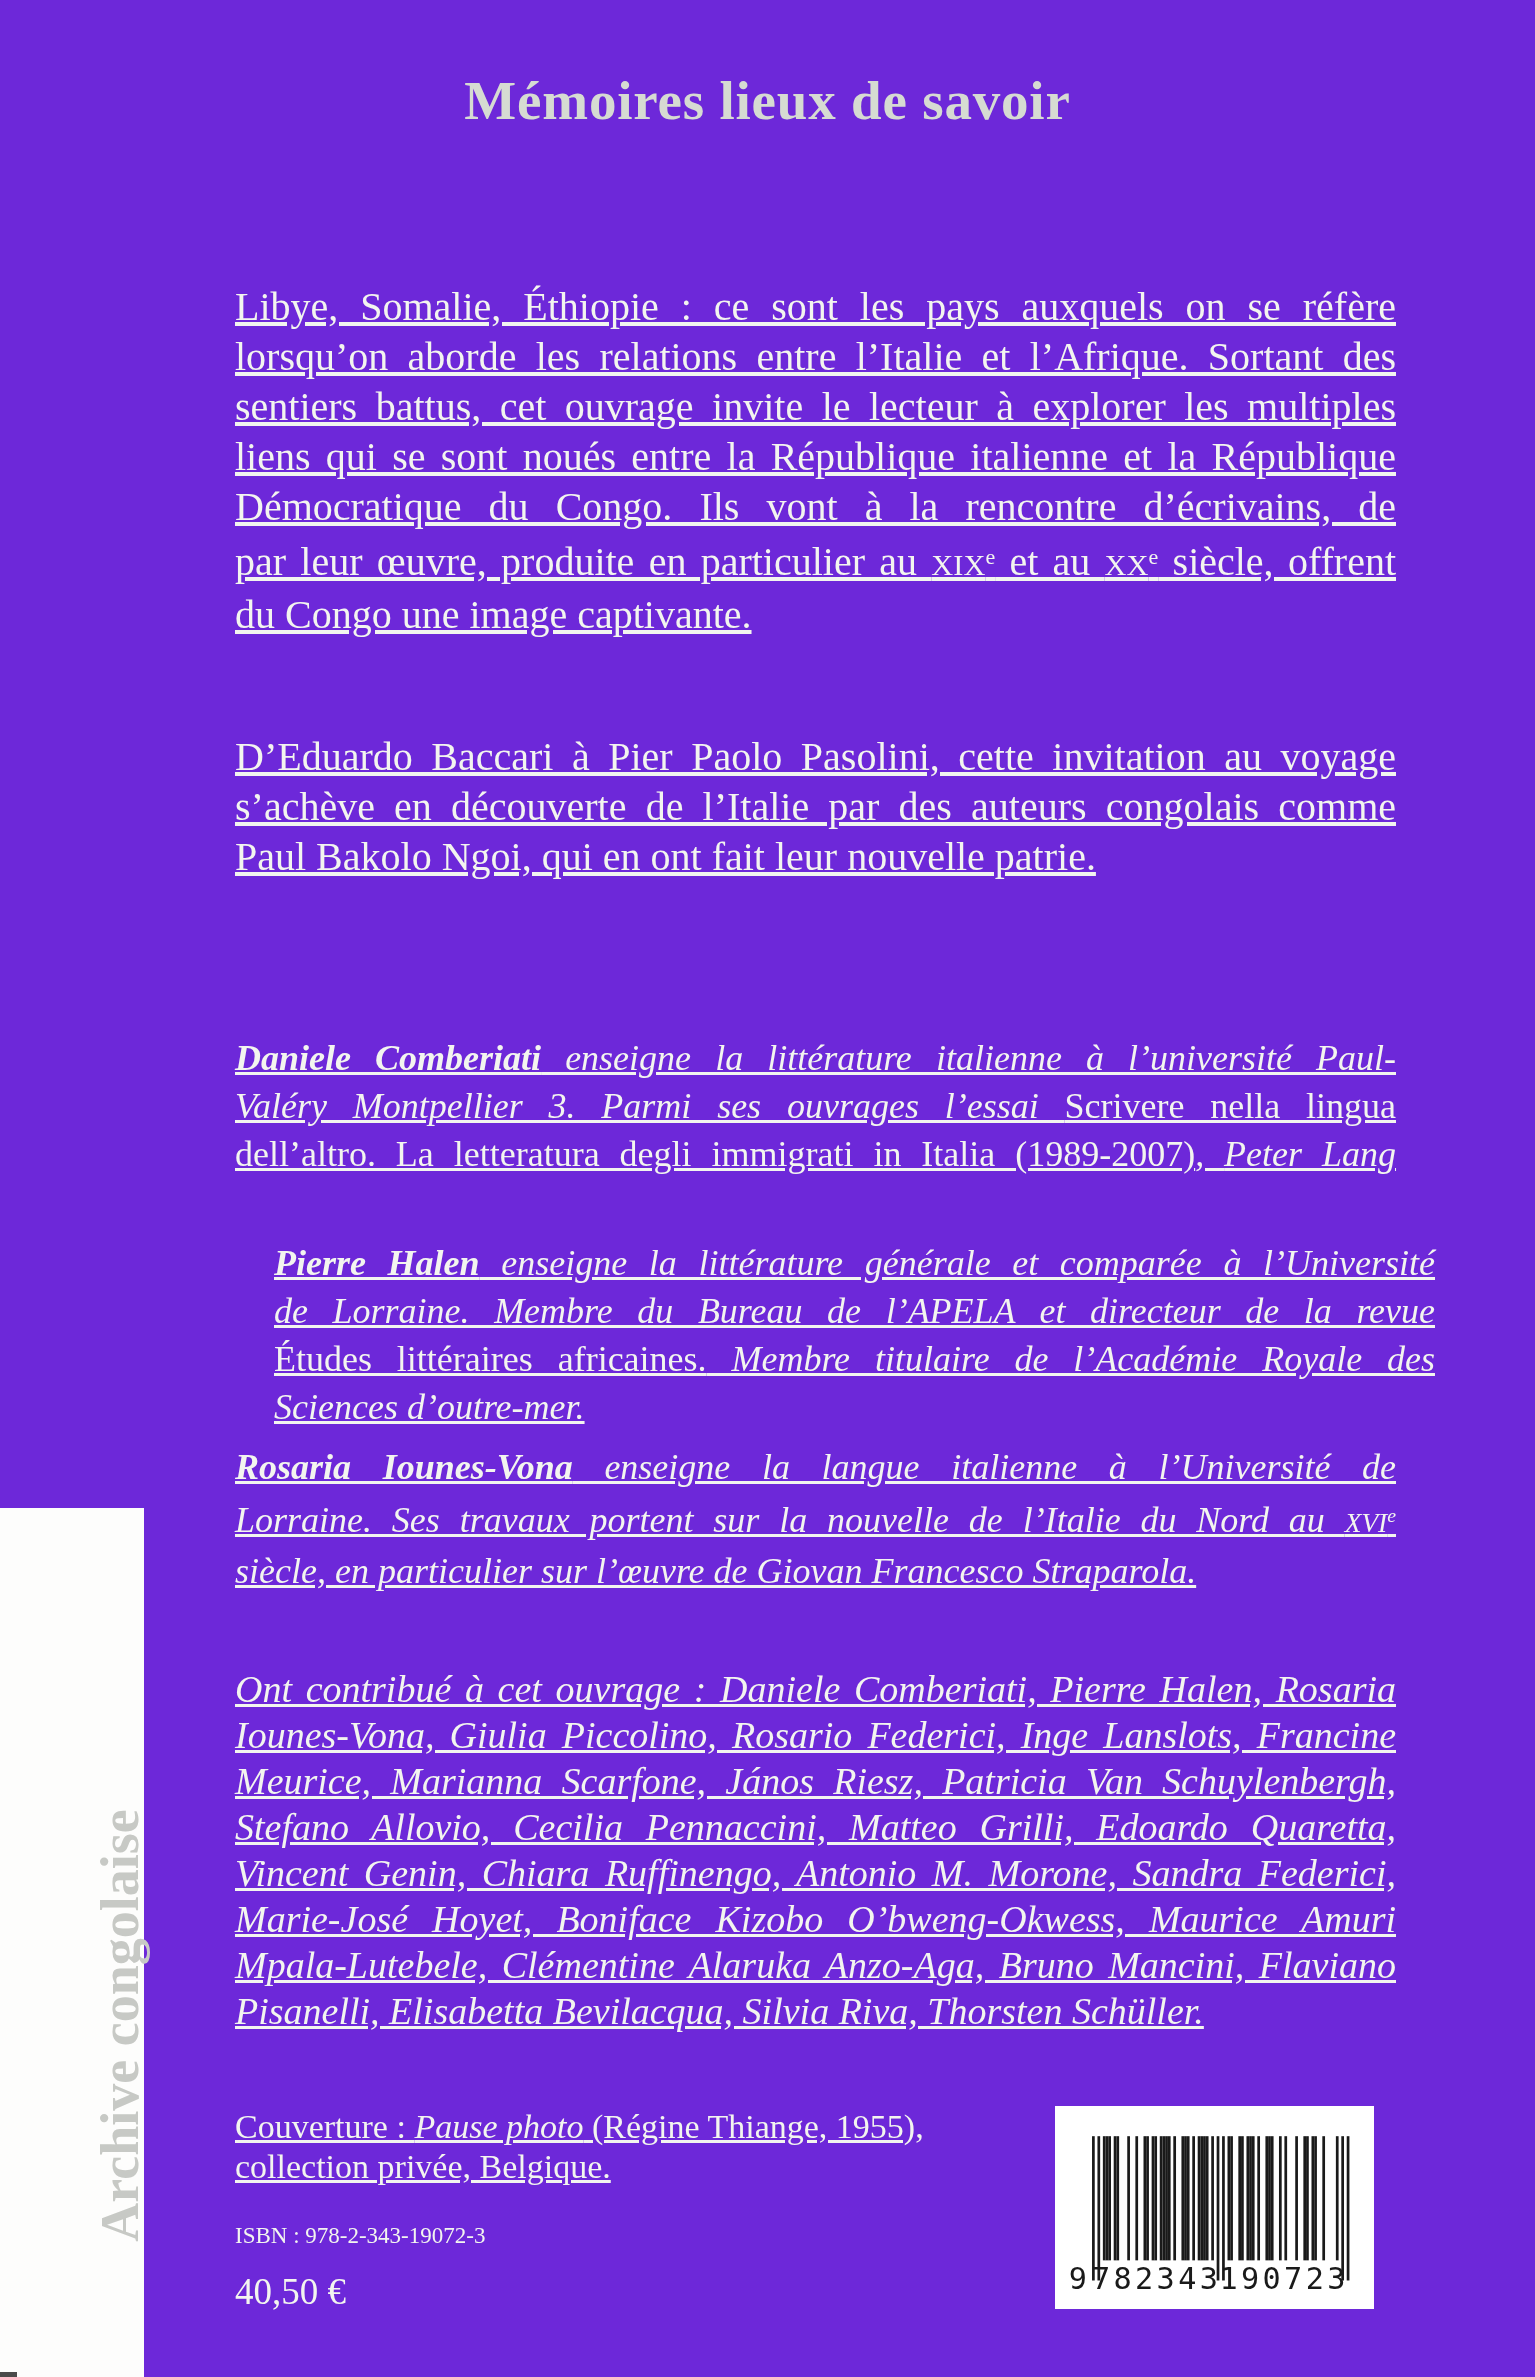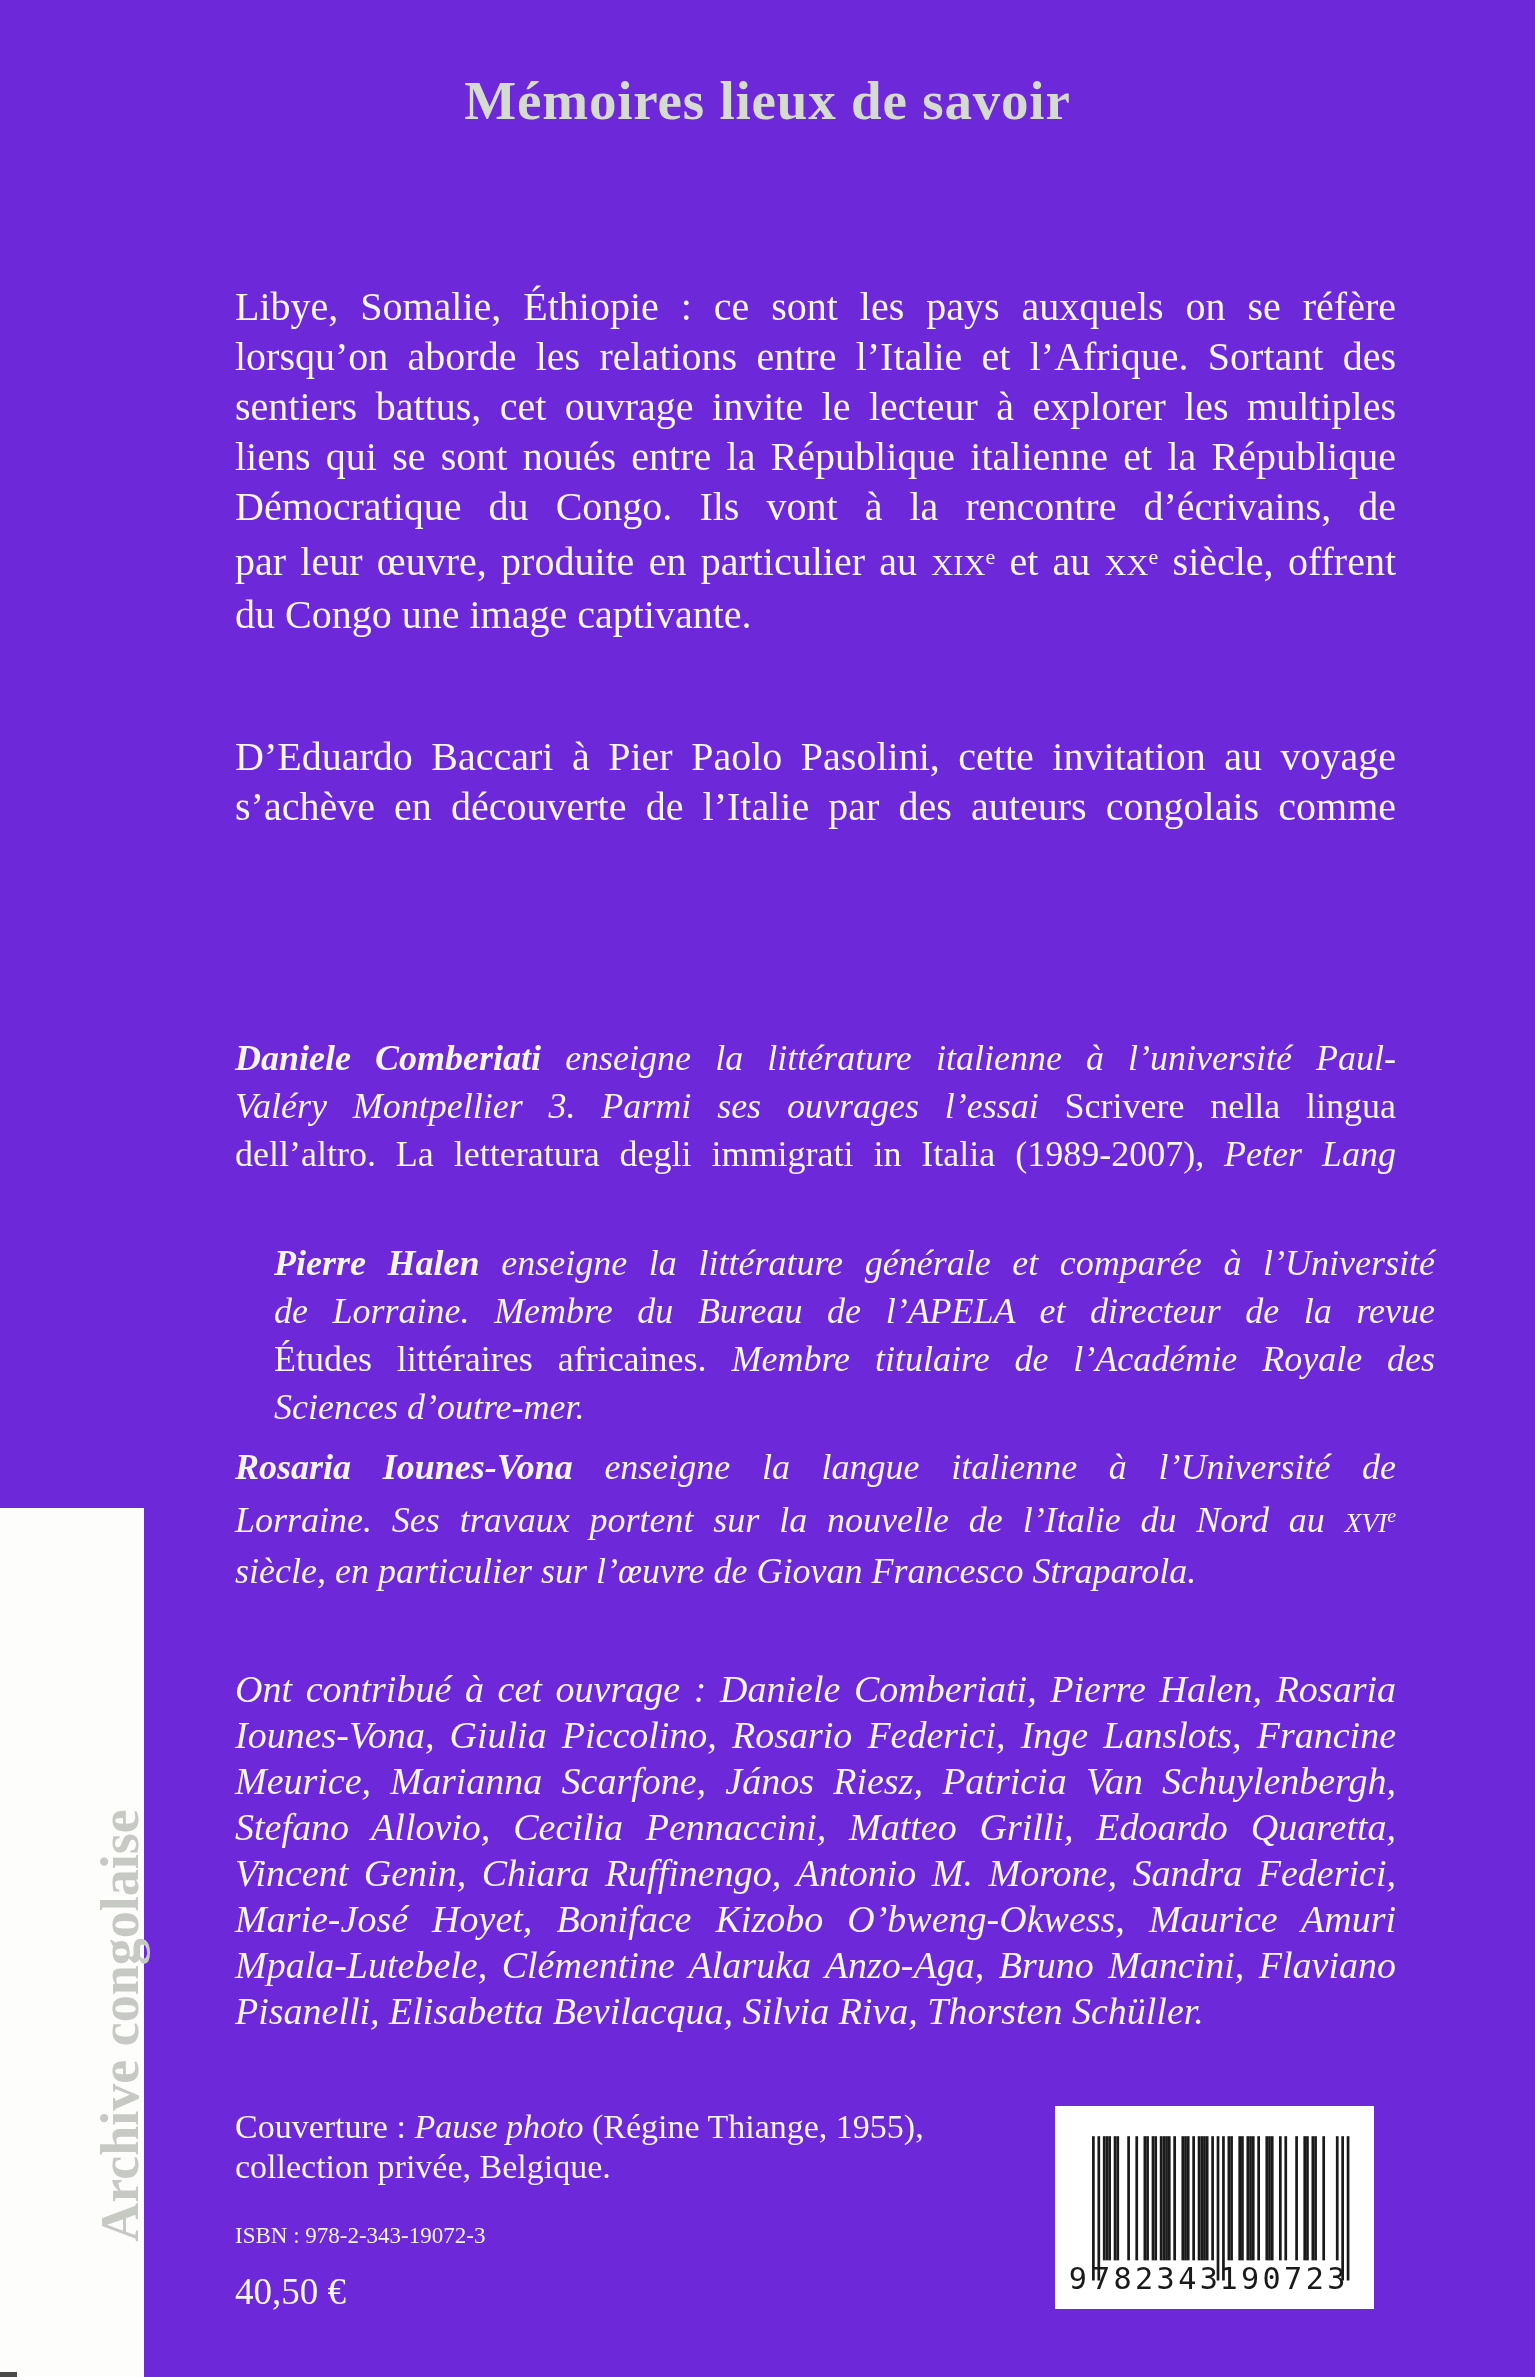--- a/index.html
+++ b/index.html
@@ -20,21 +20,21 @@
   .bio { font-size:36px; line-height:48px; }
   #bio-1 { top:1034px; }
   #bio-2 { top:1239px;margin-left:39px; }
   #bio-3 { top:1443px; }
   #contributors { top:1666px; font-size:38px; line-height:46px; font-style:italic; }
   #cover-credit { top:2107px; font-size:34px; line-height:40px; width:755px; }
   #cover-credit .tline { text-align:center; text-align-last:left; }
   #isbn-line  { top:2223px; font-size:23px; }
   #price-line { top:2270px; font-size:37px; }
 
-  .tline { text-align:justify; text-align-last:justify; }
+  .tline { text-align:justify; text-align-last:justify;text-decoration:underline; }
   .tline.last { text-align-last:left; }
 
   .s-p {}
   .s-i  { font-style:italic; }
   .s-bi { font-style:italic; font-weight:bold; }
   .s-sc { font-size:0.76em; }
   .s-sup{ font-size:0.55em; vertical-align:0.5em; }
 
   .spine-strip {
     position:absolute; left:0; top:1508px; width:144px; height:869px;
@@ -68,20 +68,21 @@
       <div class="tline"><span class="s-p">sentiers battus, cet ouvrage invite le lecteur à explorer les multiples</span></div>
       <div class="tline"><span class="s-p">liens qui se sont noués entre la République italienne et la République</span></div>
       <div class="tline"><span class="s-p">Démocratique du Congo. Ils vont à la rencontre d’écrivains, de</span></div>
       <div class="tline"><span class="s-p">par leur œuvre, produite en particulier au </span><span class="s-sc">XIX</span><span class="s-sup">e</span><span class="s-p"> et au </span><span class="s-sc">XX</span><span class="s-sup">e</span><span class="s-p"> siècle, offrent</span></div>
       <div class="tline last"><span class="s-p">du Congo une image captivante.</span></div>
     </div>
 
   <div class="block body-par" id="paragraph-2">
       <div class="tline"><span class="s-p">D’Eduardo Baccari à Pier Paolo Pasolini, cette invitation au voyage</span></div>
       <div class="tline"><span class="s-p">s’achève en découverte de l’Italie par des auteurs congolais comme</span></div>
+      <div class="tline last"><span class="s-p">Paul Bakolo Ngoi, qui en ont fait leur nouvelle patrie.</span></div>
     </div>
 
   <div class="block bio" id="bio-1">
       <div class="tline"><span class="s-bi">Daniele Comberiati</span><span class="s-i"> enseigne la littérature italienne à l’université Paul-</span></div>
       <div class="tline"><span class="s-i">Valéry Montpellier 3. Parmi ses ouvrages l’essai </span><span class="s-p">Scrivere nella lingua</span></div>
       <div class="tline"><span class="s-p">dell’altro. La letteratura degli immigrati in Italia (1989-2007)</span><span class="s-i">, </span><span class="s-i">Peter Lang</span></div>
     </div>
 
   <div class="block bio" id="bio-2">
       <div class="tline"><span class="s-bi">Pierre Halen</span><span class="s-i"> enseigne la littérature générale et comparée à l’Université</span></div>

